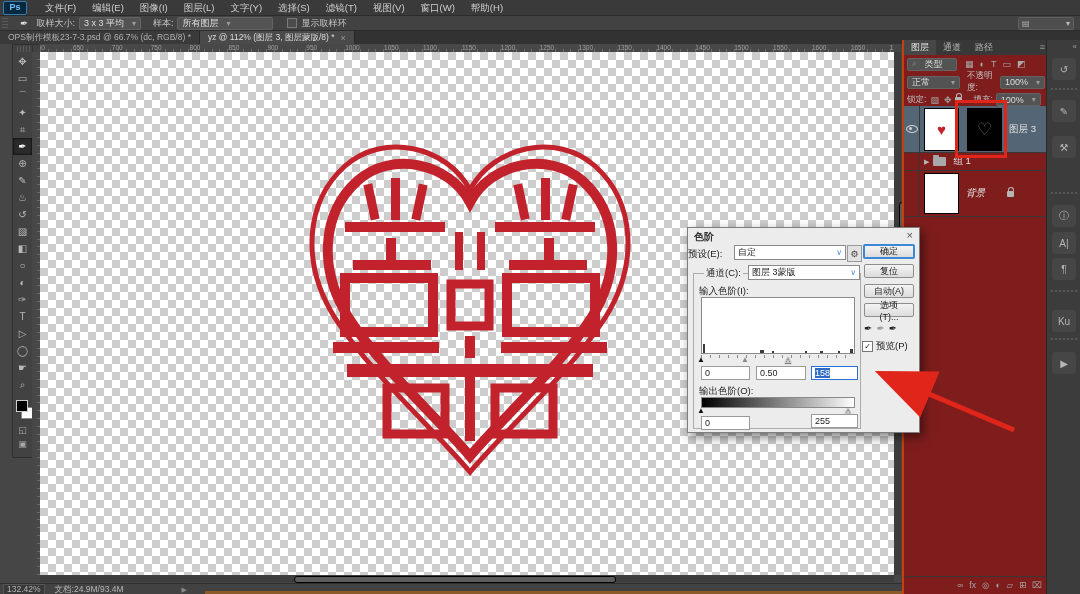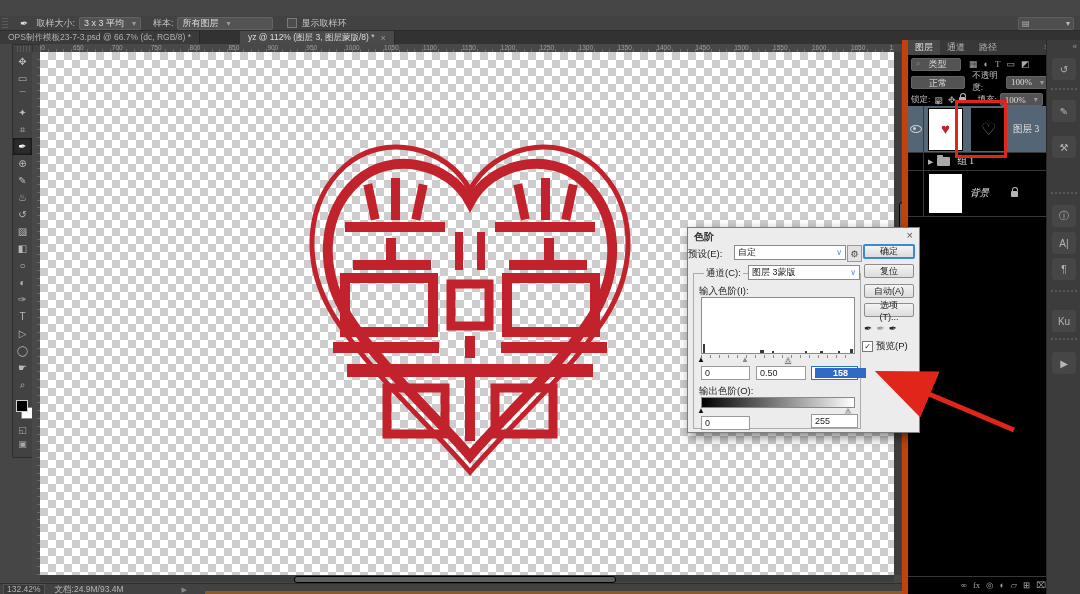--- a/index.html
+++ b/index.html
@@ -19,21 +19,21 @@
   .grip{width:6px;height:10px;margin-left:2px;background:repeating-linear-gradient(0deg,#5a5a5a 0 1px,transparent 1px 3px);}
   .ob-icon{margin:0 8px 0 12px;color:#ddd;font-size:10px;}
   .ob-label{margin-right:4px;white-space:nowrap;}
   .dd{background:#535353;border:1px solid #636363;border-radius:2px;color:#ddd;height:11px;
       display:inline-flex;align-items:center;padding:0 4px;gap:8px;font-size:9px;white-space:nowrap;}
   .dd .arr{color:#9a9a9a;font-size:8px;}
   .cbx{width:8px;height:8px;border:1px solid #7a7a7a;background:#4c4c4c;margin:0 4px 0 14px;}
   .ws-box{position:absolute;right:6px;top:1px;width:48px;height:11px;background:#4e4e4e;border:1px solid #5f5f5f;
           border-radius:2px;color:#bbb;font-size:8px;display:flex;align-items:center;justify-content:space-between;padding:0 3px;}
 
-  .doc-tabs{position:absolute;left:0;top:31px;width:1080px;height:13px;background:#323232;display:flex;gap:40px;}
+  .doc-tabs{position:absolute;left:0;top:31px;width:1080px;height:13px;background:#323232;display:flex;}
   .doc-tab{background:#3a3a3a;color:#b0b0b0;font-size:8.5px;padding:0 8px;display:flex;align-items:center;gap:6px;
            border-right:1px solid #282828;white-space:nowrap;}
   .doc-tab.active{background:#4a4a4a;color:#ddd;}
   .tab-close{color:#999;font-size:9px;}
 
   
   .toolbar{position:absolute;left:12px;top:44px;width:21px;height:412px;background:#424242;
            border:1px solid #2e2e2e;border-radius:0 0 2px 2px;}
   .tb-grip{height:6px;background:repeating-linear-gradient(90deg,#5a5a5a 0 1px,transparent 1px 3px);margin:1px 4px;}
   .tool{width:19px;height:17px;color:#b8b8b8;font-size:10px;display:flex;align-items:center;justify-content:center;}
@@ -62,21 +62,21 @@
   .vscroll .thumb{position:absolute;left:1px;top:150px;width:5px;height:200px;background:#5d5d5d;border-radius:3px;}
   .hscroll{position:absolute;left:40px;top:575px;width:854px;height:7px;background:#3d3d3d;}
   .hscroll .thumb{position:absolute;top:1px;left:250px;height:5px;width:320px;background:#5d5d5d;border-radius:3px;}
 
   .status-bar{position:absolute;left:0;top:583px;width:902px;height:11px;background:#424242;border-top:1px solid #2f2f2f;
               display:flex;align-items:center;gap:10px;font-size:8.5px;color:#b5b5b5;padding-left:3px;}
   .zoom-box{background:#393939;border:1px solid #555;padding:0 3px;line-height:9px;}
   .taskbar-strip{position:absolute;left:205px;top:591px;width:697px;height:3px;background:#8a5a28;}
 
   
-  .panel-dock{position:absolute;left:902px;top:40px;width:144px;height:554px;background:#000000;border-left:6px solid #c2410c;font-family:Liberation Serif, serif;}
+  .panel-dock{position:absolute;left:902px;top:40px;width:144px;height:554px;background:#7f1d1d;border-left:2px solid #c2410c;}
   .p-tabs{position:absolute;left:0;top:0;width:144px;height:15px;background:#383838;display:flex;}
   .p-tab{padding:0 7px;font-size:9px;color:#b5b5b5;line-height:15px;}
   .p-tab.active{background:#474747;color:#e2e2e2;}
   .p-menu{position:absolute;right:3px;top:0;color:#9a9a9a;font-size:9px;line-height:15px;}
   .p-row{position:absolute;left:3px;right:3px;display:flex;align-items:center;font-size:8.5px;color:#c0c0c0;gap:3px;}
   .p-icon{color:#a8a8a8;font-size:9px;padding:0 1px;}
   .lrow{position:absolute;left:0;width:144px;display:flex;align-items:center;border-bottom:1px solid #383838;}
   .lrow.selected{background:#546575;}
   .eye-cell{width:15px;align-self:stretch;border-right:1px solid #383838;display:flex;align-items:center;justify-content:center;}
   .eye{width:10px;height:6px;border:1px solid #cfcfcf;border-radius:50%;position:relative;}
@@ -117,40 +117,55 @@
   .hmark{position:absolute;bottom:0;background:#3a3a3a;}
   .hticks{position:absolute;left:13px;top:127px;width:152px;height:3px;
           background:repeating-linear-gradient(90deg,#8a8a8a 0 1px,transparent 1px 9px);}
   .slider{position:absolute;font-size:8px;line-height:8px;}
   .slider.black{color:#111;}
   .slider.gray{color:#8a8a8a;}
   .slider.white{color:#fff;text-shadow:0 0 1px #000,0 1px 1px #000;}
   .field{position:absolute;height:12px;background:#fff;border:1px solid #9a9a9a;font-size:9px;
          display:flex;align-items:center;padding-left:3px;}
   .field.sel{border:1px solid #2a6fd4;}
-  .field.sel span{background:#316ac5;color:#fff;padding:0 18px;font-weight:bold;}
+  .field.sel span{background:#316ac5;color:#fff;padding:0 0;}
   .grad{position:absolute;left:13px;top:169px;width:152px;height:9px;border:1px solid #8a8a8a;
         background:linear-gradient(90deg,#000,#fff);}
   .btn{position:absolute;left:176px;width:50px;height:14px;background:linear-gradient(#f4f4f4,#dcdcdc);
        border:1px solid #8e8e8e;border-radius:2px;font-size:9px;color:#222;display:flex;align-items:center;justify-content:center;}
   .btn.primary{border:2px solid #3c87d6;left:175px;width:52px;height:15px;}
   .dropper{color:#222;font-size:10px;margin-right:4px;}
   .dropper.mid{color:#999;}
   .pv-box{position:absolute;left:174px;top:112px;display:flex;align-items:center;gap:3px;}
   .pv-cbx{width:9px;height:9px;background:#fff;border:1px solid #777;font-size:8px;line-height:9px;text-align:center;color:#222;}
 
   
   .anno-rect{position:absolute;left:955px;top:100px;width:46px;height:52px;border:3px solid #e0261a;z-index:95;}
   .arrow-overlay{position:absolute;left:0;top:0;width:1080px;height:594px;z-index:96;pointer-events:none;}
 </style>
 </head>
 <body>
 
 <div class="app">
 
+  <div class="menu-bar">
+    <div class="ps-logo">Ps</div>
+    <div class="menu-items">
+        <span class="menu-item">文件(F)</span>
+        <span class="menu-item">编辑(E)</span>
+        <span class="menu-item">图像(I)</span>
+        <span class="menu-item">图层(L)</span>
+        <span class="menu-item">文字(Y)</span>
+        <span class="menu-item">选择(S)</span>
+        <span class="menu-item">滤镜(T)</span>
+        <span class="menu-item">视图(V)</span>
+        <span class="menu-item">窗口(W)</span>
+        <span class="menu-item">帮助(H)</span>
+      </div>
+  </div>
 
   <div class="options-bar">
     <div class="grip"></div>
     <span class="ob-icon">✒</span>
     <span class="ob-label">取样大小:</span>
     <span class="dd">
       <span>3 x 3 平均</span>
       <span class="arr">▾</span>
     </span>
     <span class="ob-label" style="margin-left:12px">样本:</span>
@@ -301,21 +316,21 @@
       <span id="filterIcons" style="display:flex;gap:4px;margin-left:4px;">
           <span class="p-icon">▦</span>
           <span class="p-icon">◐</span>
           <span class="p-icon">T</span>
           <span class="p-icon">▭</span>
           <span class="p-icon">◩</span>
         </span>
     </div>
 
     <div class="p-row" style="top:35px;height:14px;">
-      <span class="dd" style="width:52px;justify-content:space-between;flex-direction:column;">
+      <span class="dd" style="width:52px;justify-content:space-between;">
         <span>正常</span>
         <span class="arr">▾</span>
       </span>
       <span style="margin-left:4px;">不透明度:</span>
       <span class="dd">
         <span>100%</span>
         <span class="arr">▾</span>
       </span>
     </div>
 

